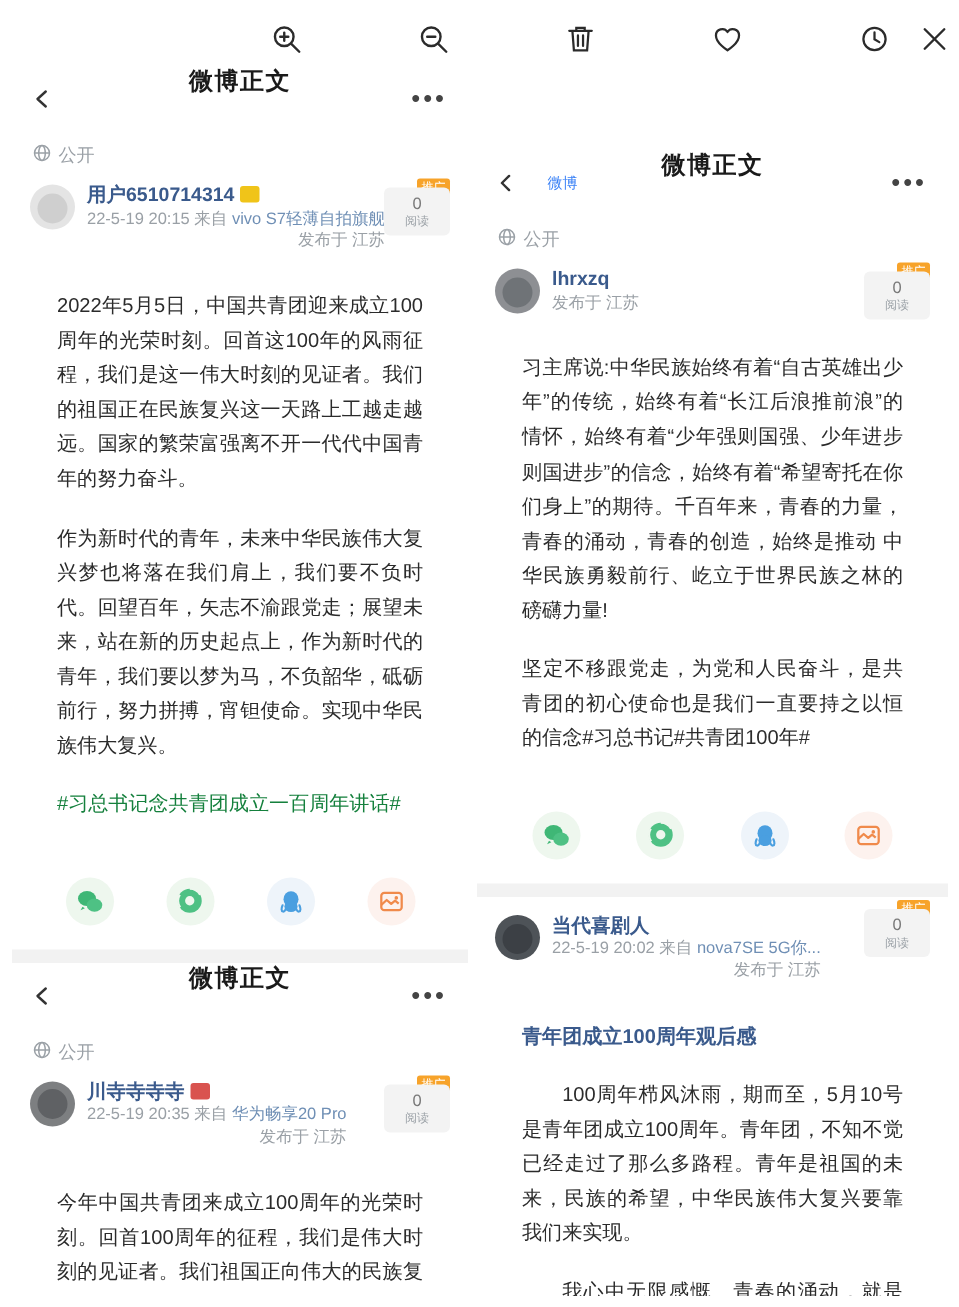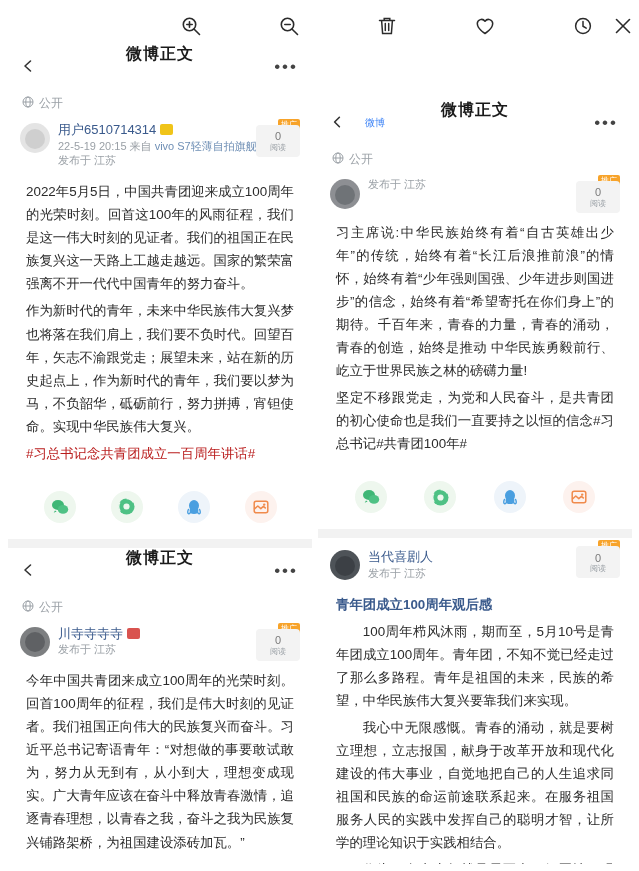--- a/index.html
+++ b/index.html
@@ -91,31 +91,31 @@
     background: #cfcfcf;
   }
   .avatar.av2 { background: #8d8f93; }
   .avatar.av2::after { background: #6f7377; }
   .avatar.av3 { background: #7d7f81; }
   .avatar.av3::after { background: #5f6164; }
   .avatar.av4 { background: #4e5358; }
   .avatar.av4::after { background: #3c4045; }
   .author-info { margin-left: 8px; line-height: 1.35; }
   .author-name {
-    font-size: 13px; color: #3a5a8c; font-weight: normal;
+    font-size: 13px; color: #3a5a8c; font-weight: bold;
     display: flex; align-items: center; gap: 4px;
   }
   .badge-icon {
     display: inline-block; width: 13px; height: 11px;
     background: #f0c419; border-radius: 2px;
   }
   .badge-icon.b2 { background: #d9534f; }
   .meta-line { font-size: 11px; color: #9aa0a6; }
   .meta-line .src { color: #6f8fb5; }
-  .pub-line { font-size: 11px; color: #9aa0a6; }
+  .pub-line { font-size: 11px; color: #9aa0a6; text-align: right; }
 
   .promo-pill {
     position: absolute; right: 12px; top: 8px;
     width: 44px; height: 32px; border-radius: 4px;
     background: #f3f3f3;
     display: flex; flex-direction: column;
     align-items: center; justify-content: center;
     color: #9aa0a6; font-size: 8px; line-height: 1.15;
   }
   .promo-pill .num { font-size: 11px; color: #7a7a7a; }
@@ -127,23 +127,23 @@
 
   
   .post-body {
     padding: 4px 14px 10px 14px;
     font-size: 13.4px;
     line-height: 1.72;
     color: #2b2b2b;
     text-align: justify;
     word-break: break-all;
   }
-  .post-body p { margin: 4px; }
+  .post-body p { margin: 16px; }
   .post-body .indent { text-indent: 2em; }
-  .topic { color: #b91c1c; }
+  .topic { color: #15803d; }
 
   
   .share-bar {
     display: flex; align-items: center; justify-content: space-around;
     padding: 12px 18px 16px 18px;
   }
   .share-btn {
     width: 32px; height: 32px; border-radius: 50%;
     display: flex; align-items: center; justify-content: center;
     background: #f3f6f3;
@@ -320,20 +320,25 @@
         <span>公开</span>
       </div>
 
       <div class="author-row">
         <div class="avatar av3"></div>
         <div class="author-info">
           <div class="author-name">
             <span>川寺寺寺寺</span>
             <span class="badge-icon b2"></span>
           </div>
+          <div class="meta-line">
+            <span>22-5-19 20:35</span>
+            <span>来自</span>
+            <span class="src">华为畅享20 Pro</span>
+          </div>
           <div class="pub-line">发布于 江苏</div>
         </div>
         <div class="promo-tag">推广</div>
         <div class="promo-pill">
           <span class="num">0</span>
           <span>阅读</span>
         </div>
       </div>
 
       <div class="post-body">
@@ -370,20 +375,23 @@
             <ellipse cx="6" cy="6" rx="2.2" ry="5"></ellipse>
             <line x1="1" y1="6" x2="11" y2="6"></line>
           </svg>
         </span>
         <span>公开</span>
       </div>
 
       <div class="author-row">
         <div class="avatar av2"></div>
         <div class="author-info">
+          <div class="author-name">
+            <span>lhrxzq</span>
+          </div>
           <div class="pub-line">发布于 江苏</div>
         </div>
         <div class="promo-tag">推广</div>
         <div class="promo-pill">
           <span class="num">0</span>
           <span>阅读</span>
         </div>
       </div>
 
       <div class="post-body">
@@ -426,20 +434,25 @@
 
     <div class="divider-h"></div>
 
     <div class="card">
       <div class="author-row" style="padding-top:10px">
         <div class="avatar av4"></div>
         <div class="author-info">
           <div class="author-name">
             <span>当代喜剧人</span>
           </div>
+          <div class="meta-line">
+            <span>22-5-19 20:02</span>
+            <span>来自</span>
+            <span class="src">nova7SE 5G你...</span>
+          </div>
           <div class="pub-line">发布于 江苏</div>
         </div>
         <div class="promo-tag">推广</div>
         <div class="promo-pill">
           <span class="num">0</span>
           <span>阅读</span>
         </div>
       </div>
 
       <div class="post-body">

